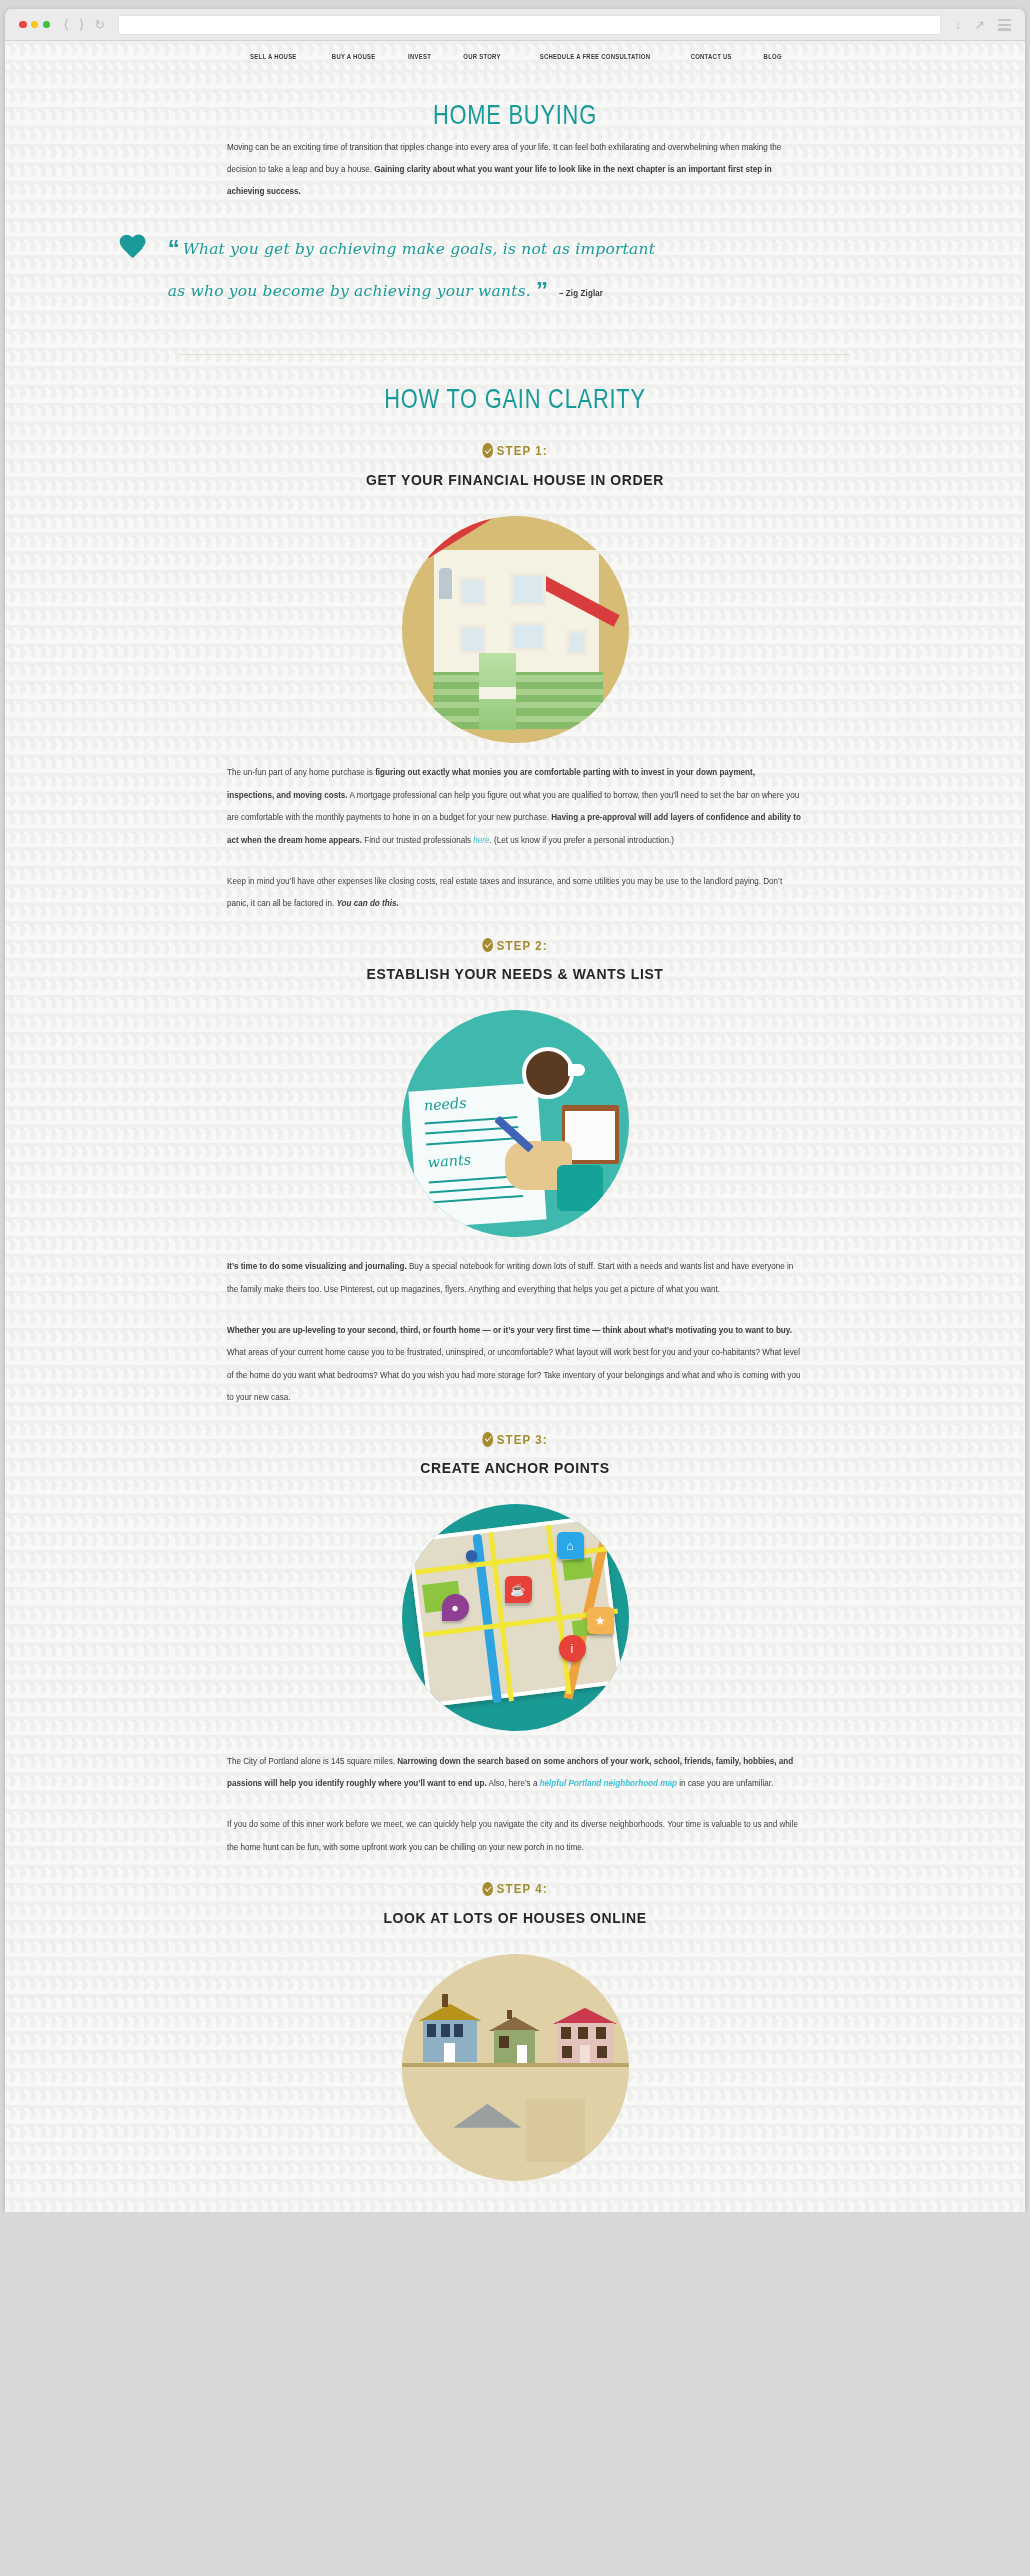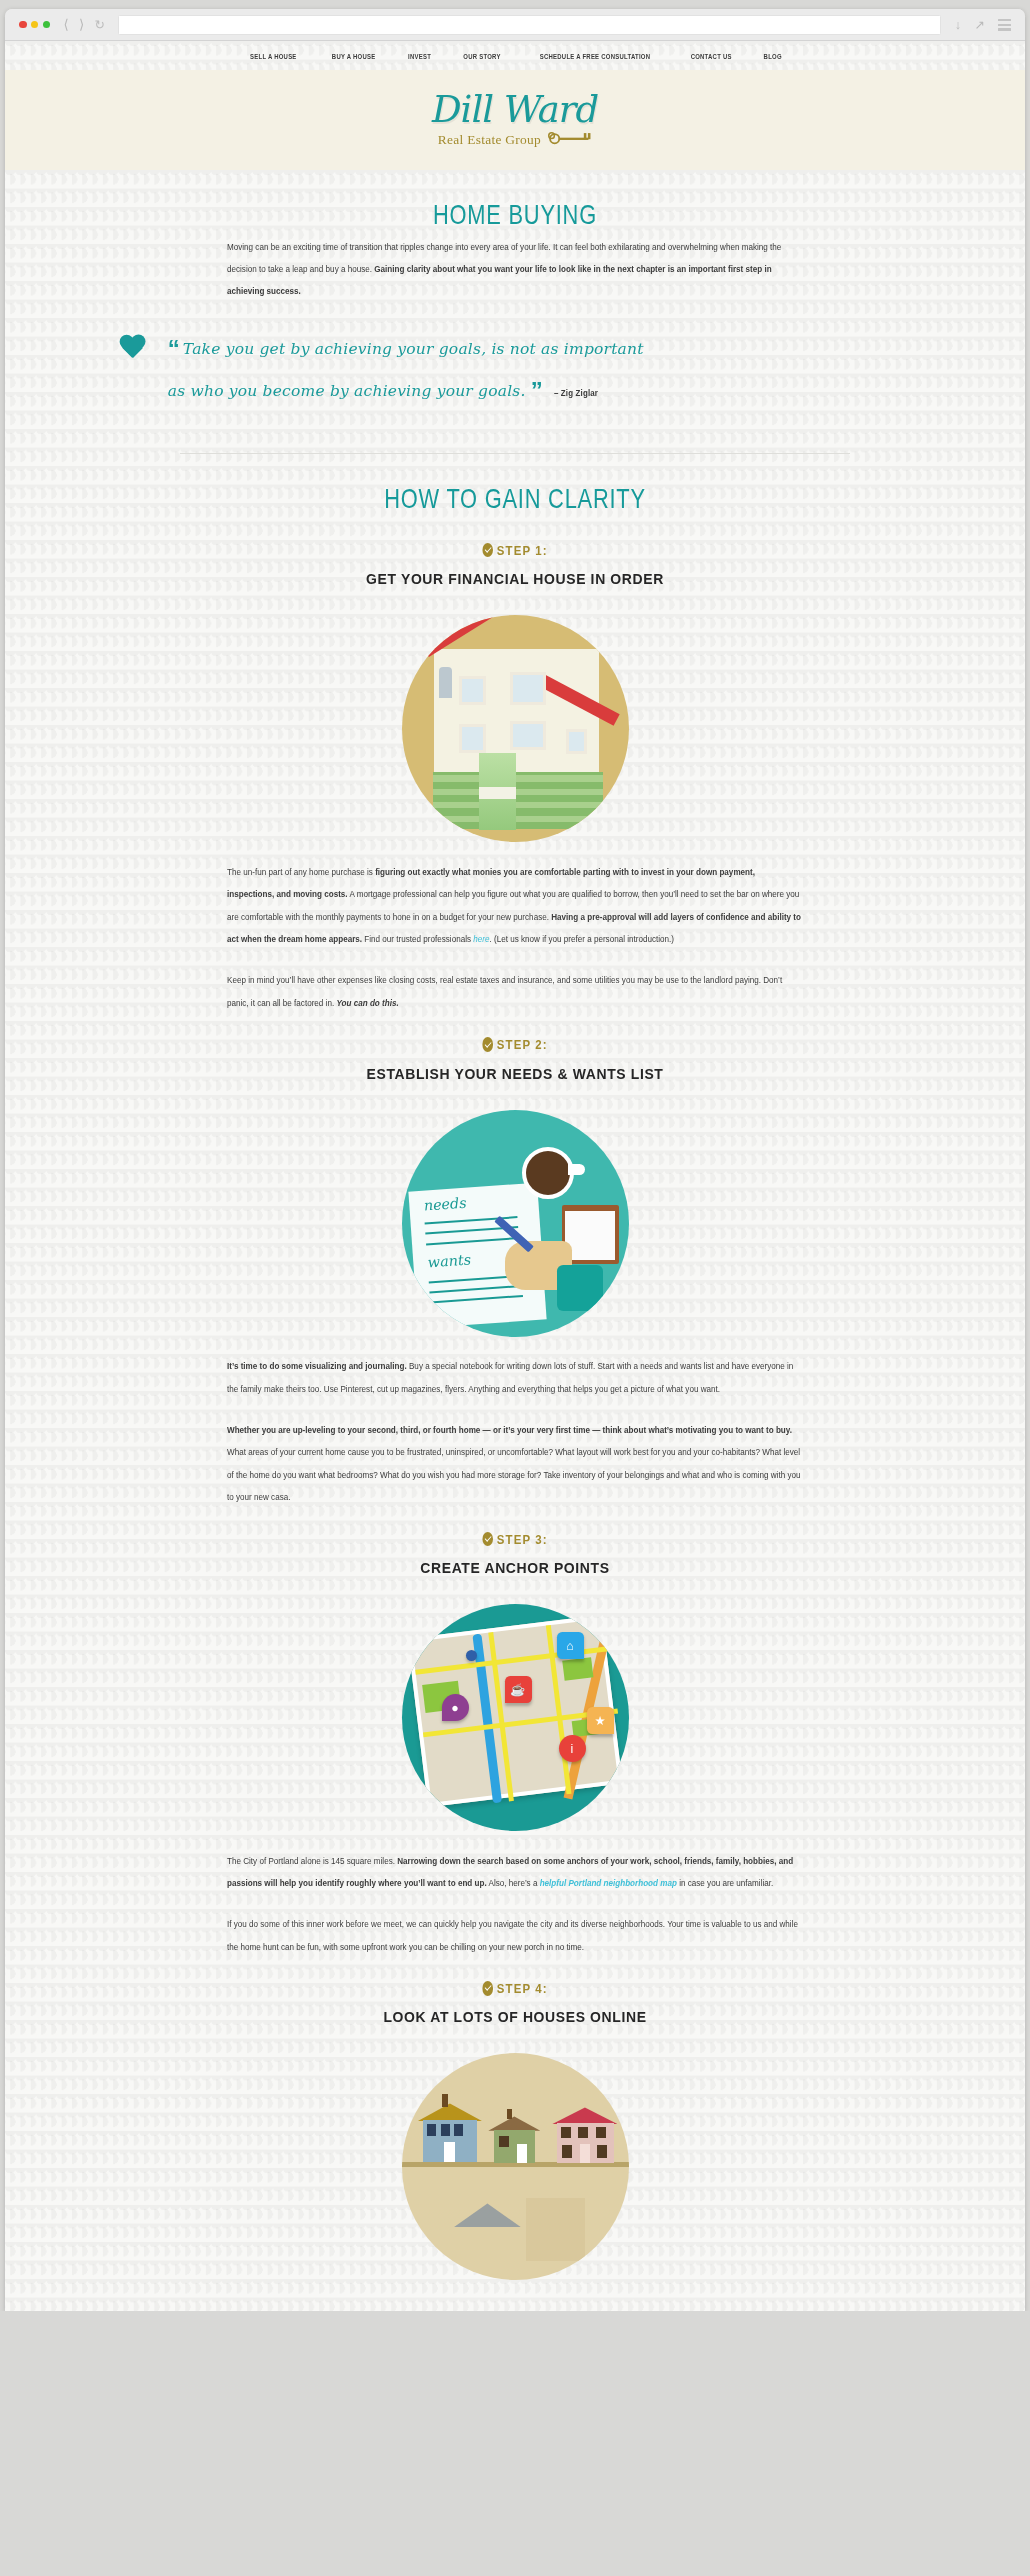--- a/index.html
+++ b/index.html
@@ -380,53 +380,38 @@
         <li><a href="#">SELL A HOUSE</a></li>
         <li><a href="#">BUY A HOUSE</a></li>
         <li><a href="#">INVEST</a></li>
         <li><a href="#">OUR STORY</a></li>
         <li><a href="#">SCHEDULE A FREE CONSULTATION</a></li>
         <li><a href="#">CONTACT US</a></li>
         <li><a href="#">BLOG</a></li>
       </ul>
     </nav>
 
-    <div class="logo-band">
-      <div class="logo-script">Dill Ward</div>
-      <div class="logo-sub">
-        <span>Real Estate Group</span>
-        <span class="key-icon">
-          <svg width="44" height="13.4" viewBox="0 0 86 26" aria-hidden="true">
-            <circle cx="13" cy="13" r="9" fill="none" stroke="#a38b2e" stroke-width="3.5"></circle>
-            <circle cx="7" cy="7" r="5.5" fill="none" stroke="#a38b2e" stroke-width="3"></circle>
-            <rect x="21" y="11" width="58" height="4.5" fill="#a38b2e"></rect>
-            <rect x="70" y="2" width="5" height="12" fill="#a38b2e"></rect>
-            <rect x="78" y="2" width="5" height="12" fill="#a38b2e"></rect>
-          </svg>
-        </span>
-      </div>
-    </div>
 
 
     <main class="content pattern">
 
       <h2 class="section-title">HOME BUYING</h2>
 
       <div class="narrow">
         <p class="intro">
           <span>Moving can be an exciting time of transition that ripples change into every area of your life. It can feel both exhilarating and overwhelming when making the decision to take a leap and buy a house. </span><b>Gaining clarity about what you want your life to look like in the next chapter is an important first step in achieving success.</b>
         </p>
       </div>
 
       <div class="quote-row">
         <div class="heart"></div>
         <div class="quote-text">
           <span class="qmark">“</span>
-          <span>Take you get by achieving your goals, is not as important</span><br>
-          <span>as who you become by achieving your goals.</span>
+          <span>What you get by achieving make goals, is not as important</span><br>
+          <span>as who you become by achieving your wants.</span>
           <span class="qmark">”</span>
           <span class="quote-author">– Zig Ziglar</span>
         </div>
       </div>
 
       <div class="divider"></div>
 
       <h2 class="section-title">HOW TO GAIN CLARITY</h2>
 
       <section>

